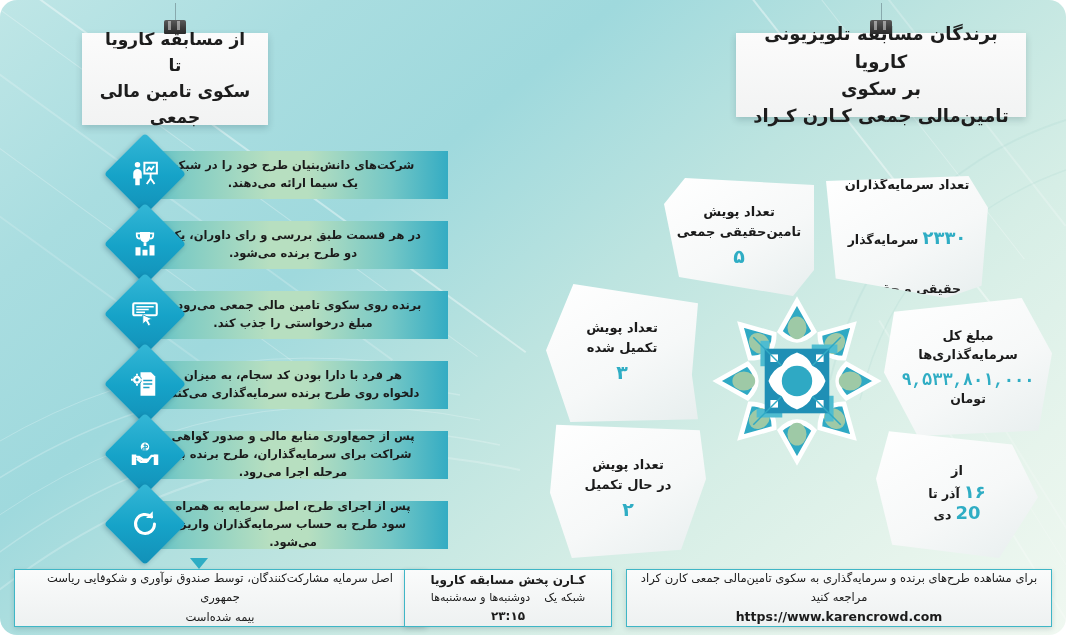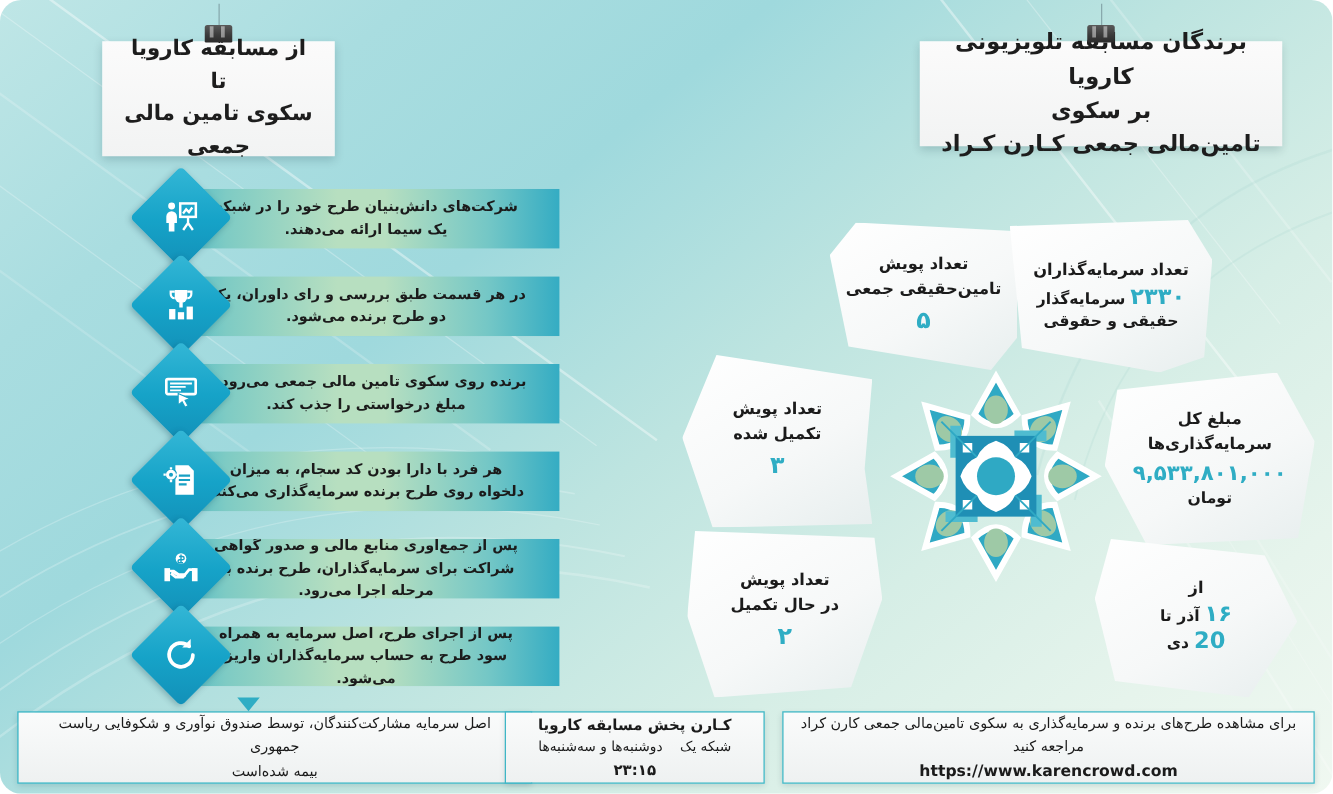--- a/index.html
+++ b/index.html
@@ -106,22 +106,22 @@
   .seg .lbl   { font-size: 13px; line-height: 1.5; }
   .seg .num   { font-size: 19px; color: #2fadc4; line-height: 1.6; }
   .seg .unit  { font-size: 12.5px; line-height: 1.5; }
   .seg .big   { font-size: 17px; color: #2fadc4; letter-spacing: .3px; }
   .inline { display:flex; align-items:baseline; justify-content:center; gap:4px; }
   .inline .n { font-size: 18px; color:#2fadc4; }
   .inline .t { font-size: 12.5px; color:#1b1b1b; }
 
   #seg-campaign   { left: 128px; top: 4px;   width: 150px; height: 118px;
       clip-path: polygon(14% 0, 100% 6%, 100% 78%, 86% 100%, 10% 84%, 0 22%); }
-  #seg-investors  { left: 272px; top: 2px;   width: 162px; height: 122px;
-      clip-path: polygon(0 4%, 88% 0, 100% 26%, 96% 90%, 74% 100%, 6% 84%); }
+  #seg-investors  { left: 290px; top: 2px;   width: 162px; height: 122px;
+      clip-path: polygon(0 4%, 88% 0, 100% 26%, 96% 90%, 74% 100%, 6% 84%); gap: 32px; }
   #seg-amount     { left: 348px; top: 124px; width: 168px; height: 138px;
       clip-path: polygon(6% 10%, 82% 0, 100% 40%, 92% 96%, 20% 100%, 0 54%); }
   #seg-dates      { left: 340px; top: 252px; width: 162px; height: 132px;
       clip-path: polygon(8% 4%, 84% 14%, 100% 54%, 76% 100%, 10% 90%, 0 40%); text-align: right; }
   #seg-completed  { left: 10px;  top: 110px; width: 152px; height: 138px;
       clip-path: polygon(18% 0, 100% 14%, 96% 66%, 100% 98%, 16% 100%, 0 48%); }
   #seg-inprogress { left: 14px;  top: 248px; width: 156px; height: 136px;
       clip-path: polygon(4% 2%, 96% 6%, 100% 42%, 84% 94%, 14% 100%, 0 52%); }
 
   
@@ -313,21 +313,21 @@
       <div class="inline">
         <span class="n">۲۳۳۰</span>
         <span class="t">سرمایه‌گذار</span>
       </div>
       <div class="unit">حقیقی و حقوقی</div>
     </div>
 
     <div class="seg" id="seg-amount">
       <div class="lbl">مبلغ کل</div>
       <div class="lbl">سرمایه‌گذاری‌ها</div>
-      <div class="big" style="margin-top:4px;">۹,۵۳۳,۸۰۱,۰۰۰</div>
+      <div class="big" style="margin-top:4px;font-family:Liberation Mono, monospace;">۹,۵۳۳,۸۰۱,۰۰۰</div>
       <div class="unit">تومان</div>
     </div>
 
     <div class="seg" id="seg-dates">
       <div class="lbl">از</div>
       <div class="inline">
         <span class="n">۱۶</span>
         <span class="t">آذر تا</span>
       </div>
       <div class="inline">

